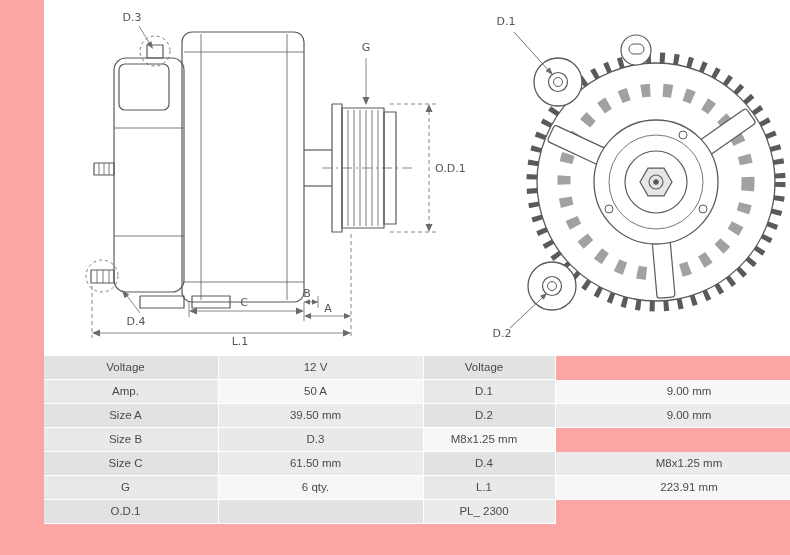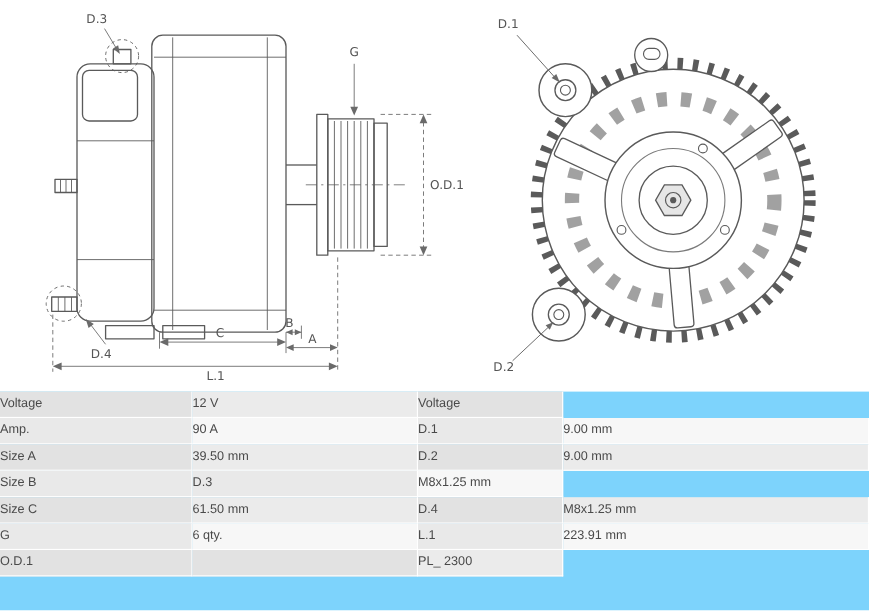--- a/index.html
+++ b/index.html
@@ -1,21 +1,21 @@
 <!DOCTYPE html>
 <html><head>
 <meta charset="utf-8">
 <style>
   * { margin:0; padding:0; box-sizing:border-box; }
   html, body {
     width:790px; height:555px;
     background:#ffffff;
     font-family:"Liberation Sans", sans-serif;
   }
-  .page { position:relative; width:790px; height:555px; overflow:hidden; background:#7dd3fc; }
+  .page { position:relative; width:790px; height:555px; overflow:hidden; background:#fca5a5;padding-left:44px; }
   .diagram-area { width:790px; height:356px; background:#fff; }
   svg text {
     font-family:"DejaVu Sans", sans-serif;
     font-size:11px;
     fill:#555555;
     stroke:none;
   }
   .part-number {
     height:27px;
     padding:5px 0 0 13px;
@@ -26,21 +26,21 @@
   }
   .spec-table { width:790px; }
   .srow {
     display:grid;
     grid-template-columns:175px 205px 132px 278px;
     height:24px;
   }
   .cell {
     font-size:11.5px;
     color:#4a4a4a;
-    text-align:left;
+    text-align:center;
     padding-right:11px;
     line-height:23px;
     border-right:1px solid #ffffff;
     border-bottom:1px solid #ffffff;
     overflow:hidden;
     white-space:nowrap;
   }
   .srow:nth-child(odd) .lab { background:#e2e2e2; }
   .srow:nth-child(odd) .val { background:#ebebeb; }
   .srow:nth-child(even) .lab { background:#e9e9e9; }
@@ -207,21 +207,21 @@
 
 
   <div class="spec-table">
     <div class="srow">
       <div class="cell lab">Voltage</div>
       <div class="cell val">12 V</div>
       <div class="cell lab">Voltage</div>
     </div>
     <div class="srow">
       <div class="cell lab">Amp.</div>
-      <div class="cell val">90 A</div>
+      <div class="cell val">50 A</div>
       <div class="cell lab">D.1</div>
       <div class="cell val">9.00 mm</div>
     </div>
     <div class="srow">
       <div class="cell lab">Size A</div>
       <div class="cell val">39.50 mm</div>
       <div class="cell lab">D.2</div>
       <div class="cell val">9.00 mm</div>
     </div>
     <div class="srow">

